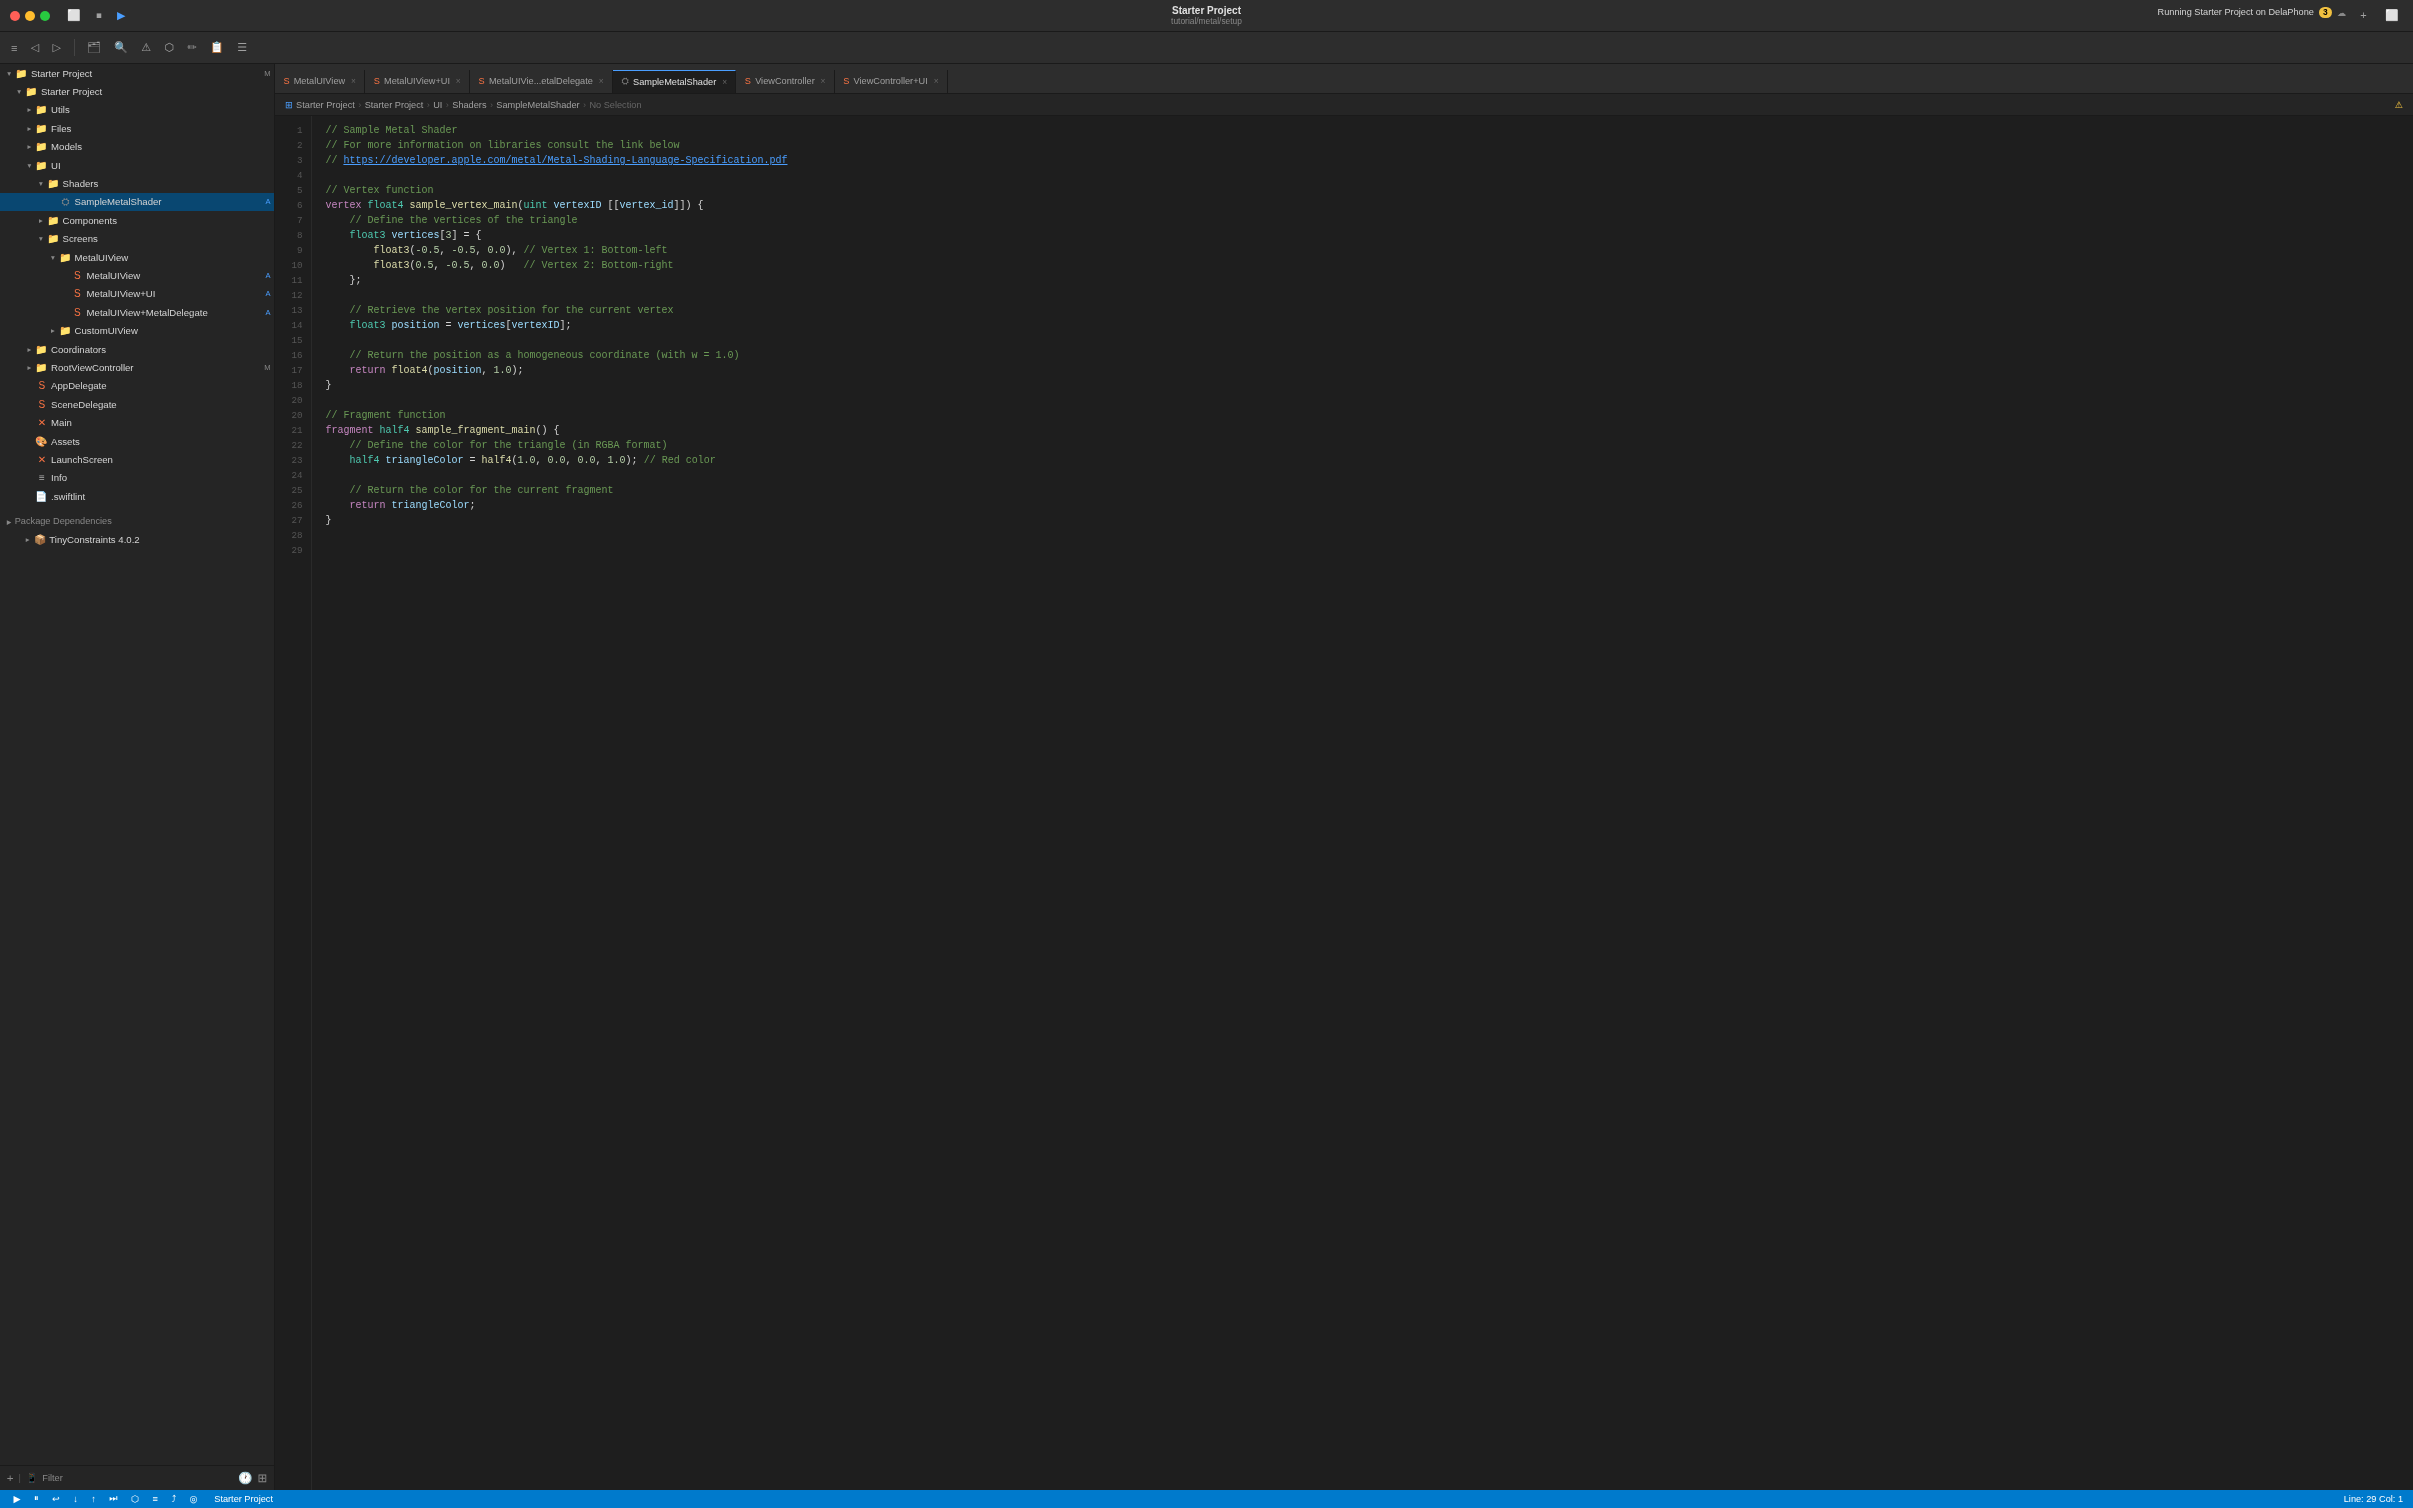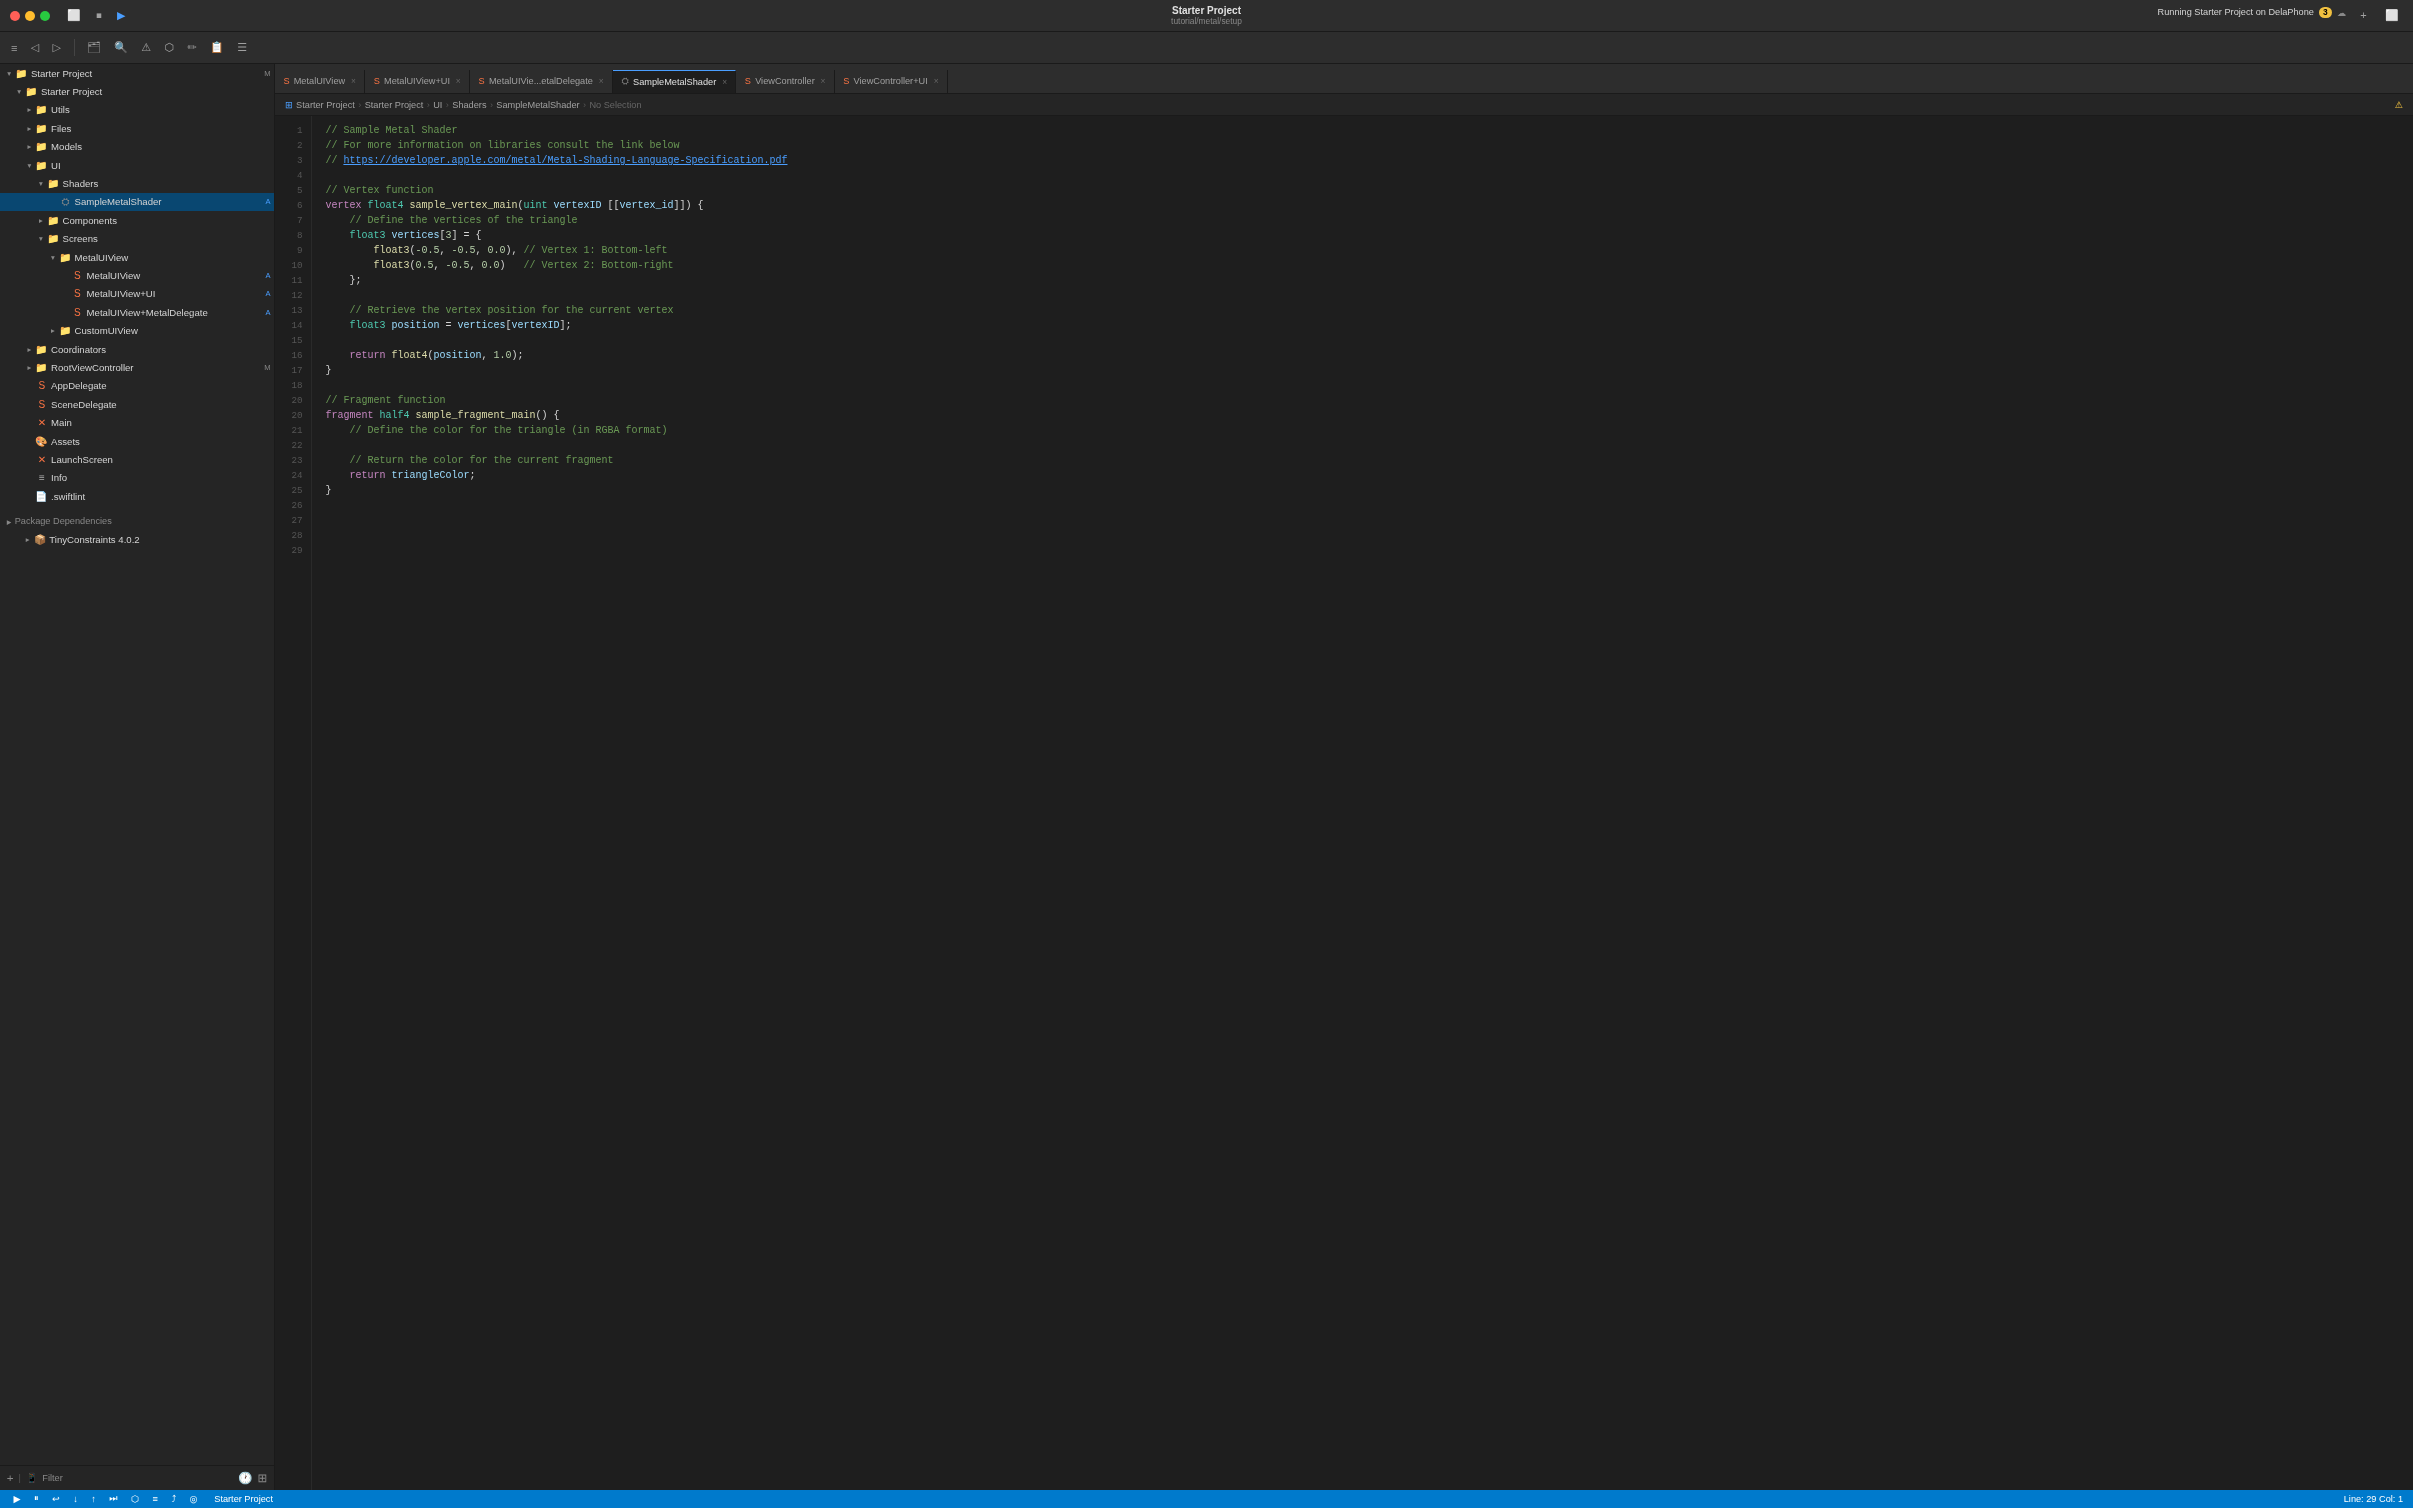--- a/index.html
+++ b/index.html
@@ -670,26 +670,28 @@
         <div class="code-line"><span class="c-keyword">vertex</span> <span class="c-type">float4</span> <span class="c-func">sample_vertex_main</span>(<span class="c-type">uint</span> <span class="c-param">vertexID</span> [[<span class="c-param">vertex_id</span>]]) {</div>
         <div class="code-line">    <span class="c-comment">// Define the vertices of the triangle</span></div>
         <div class="code-line">    <span class="c-type">float3</span> <span class="c-param">vertices</span>[<span class="c-number">3</span>] = {</div>
         <div class="code-line">        <span class="c-func">float3</span>(<span class="c-number">-0.5</span>, <span class="c-number">-0.5</span>, <span class="c-number">0.0</span>), <span class="c-comment">// Vertex 1: Bottom-left</span></div>
         <div class="code-line">        <span class="c-func">float3</span>(<span class="c-number">0.5</span>, <span class="c-number">-0.5</span>, <span class="c-number">0.0</span>)   <span class="c-comment">// Vertex 2: Bottom-right</span></div>
         <div class="code-line">    };</div>
         <div class="code-line"></div>
         <div class="code-line">    <span class="c-comment">// Retrieve the vertex position for the current vertex</span></div>
         <div class="code-line">    <span class="c-type">float3</span> <span class="c-param">position</span> = <span class="c-param">vertices</span>[<span class="c-param">vertexID</span>];</div>
         <div class="code-line"></div>
+        <div class="code-line">    <span class="c-comment">// Return the position as a homogeneous coordinate (with w = 1.0)</span></div>
         <div class="code-line">    <span class="c-keyword">return</span> <span class="c-func">float4</span>(<span class="c-param">position</span>, <span class="c-number">1.0</span>);</div>
         <div class="code-line">}</div>
         <div class="code-line"></div>
         <div class="code-line"><span class="c-comment">// Fragment function</span></div>
         <div class="code-line"><span class="c-keyword">fragment</span> <span class="c-type">half4</span> <span class="c-func">sample_fragment_main</span>() {</div>
         <div class="code-line">    <span class="c-comment">// Define the color for the triangle (in RGBA format)</span></div>
+        <div class="code-line">    <span class="c-type">half4</span> <span class="c-param">triangleColor</span> = <span class="c-func">half4</span>(<span class="c-number">1.0</span>, <span class="c-number">0.0</span>, <span class="c-number">0.0</span>, <span class="c-number">1.0</span>); <span class="c-comment">// Red color</span></div>
         <div class="code-line"></div>
         <div class="code-line">    <span class="c-comment">// Return the color for the current fragment</span></div>
         <div class="code-line">    <span class="c-keyword">return</span> <span class="c-param">triangleColor</span>;</div>
         <div class="code-line">}</div>
         <div class="code-line"></div>
       </div>
     </div>
 
   </div>
 </div>

